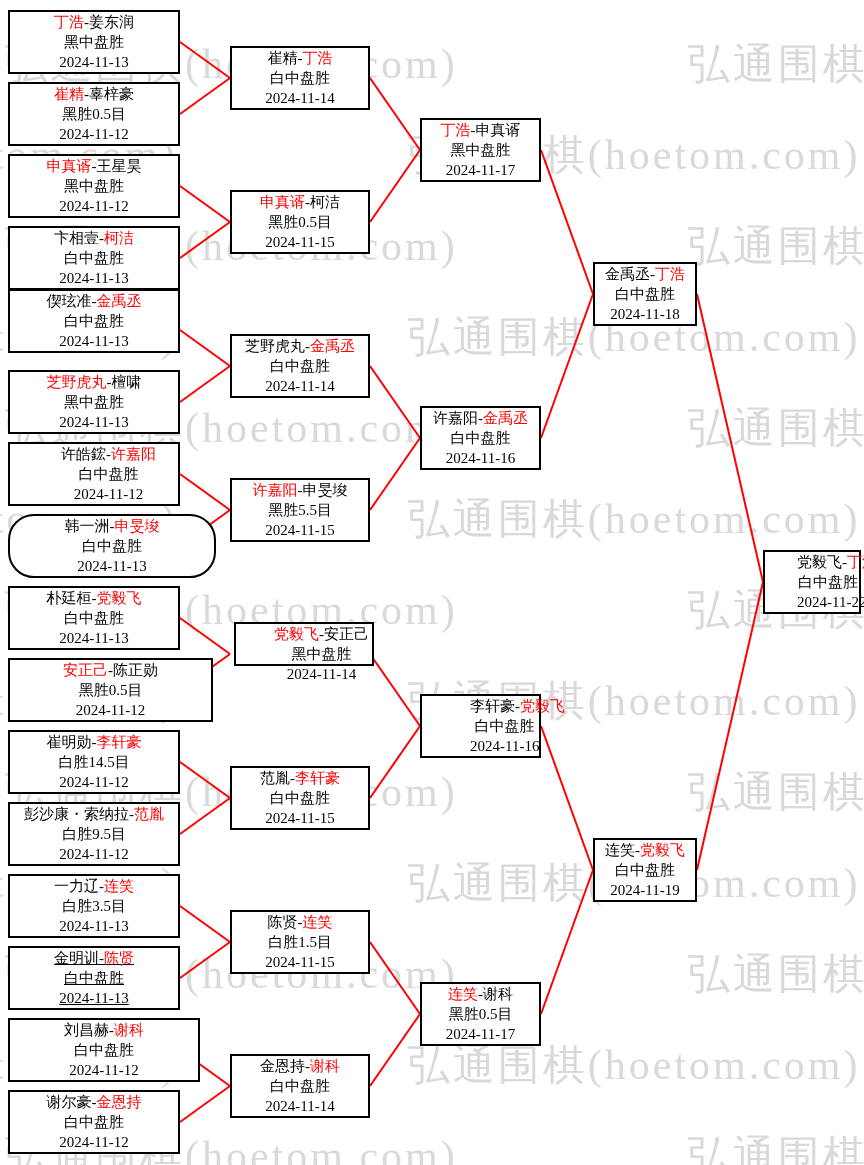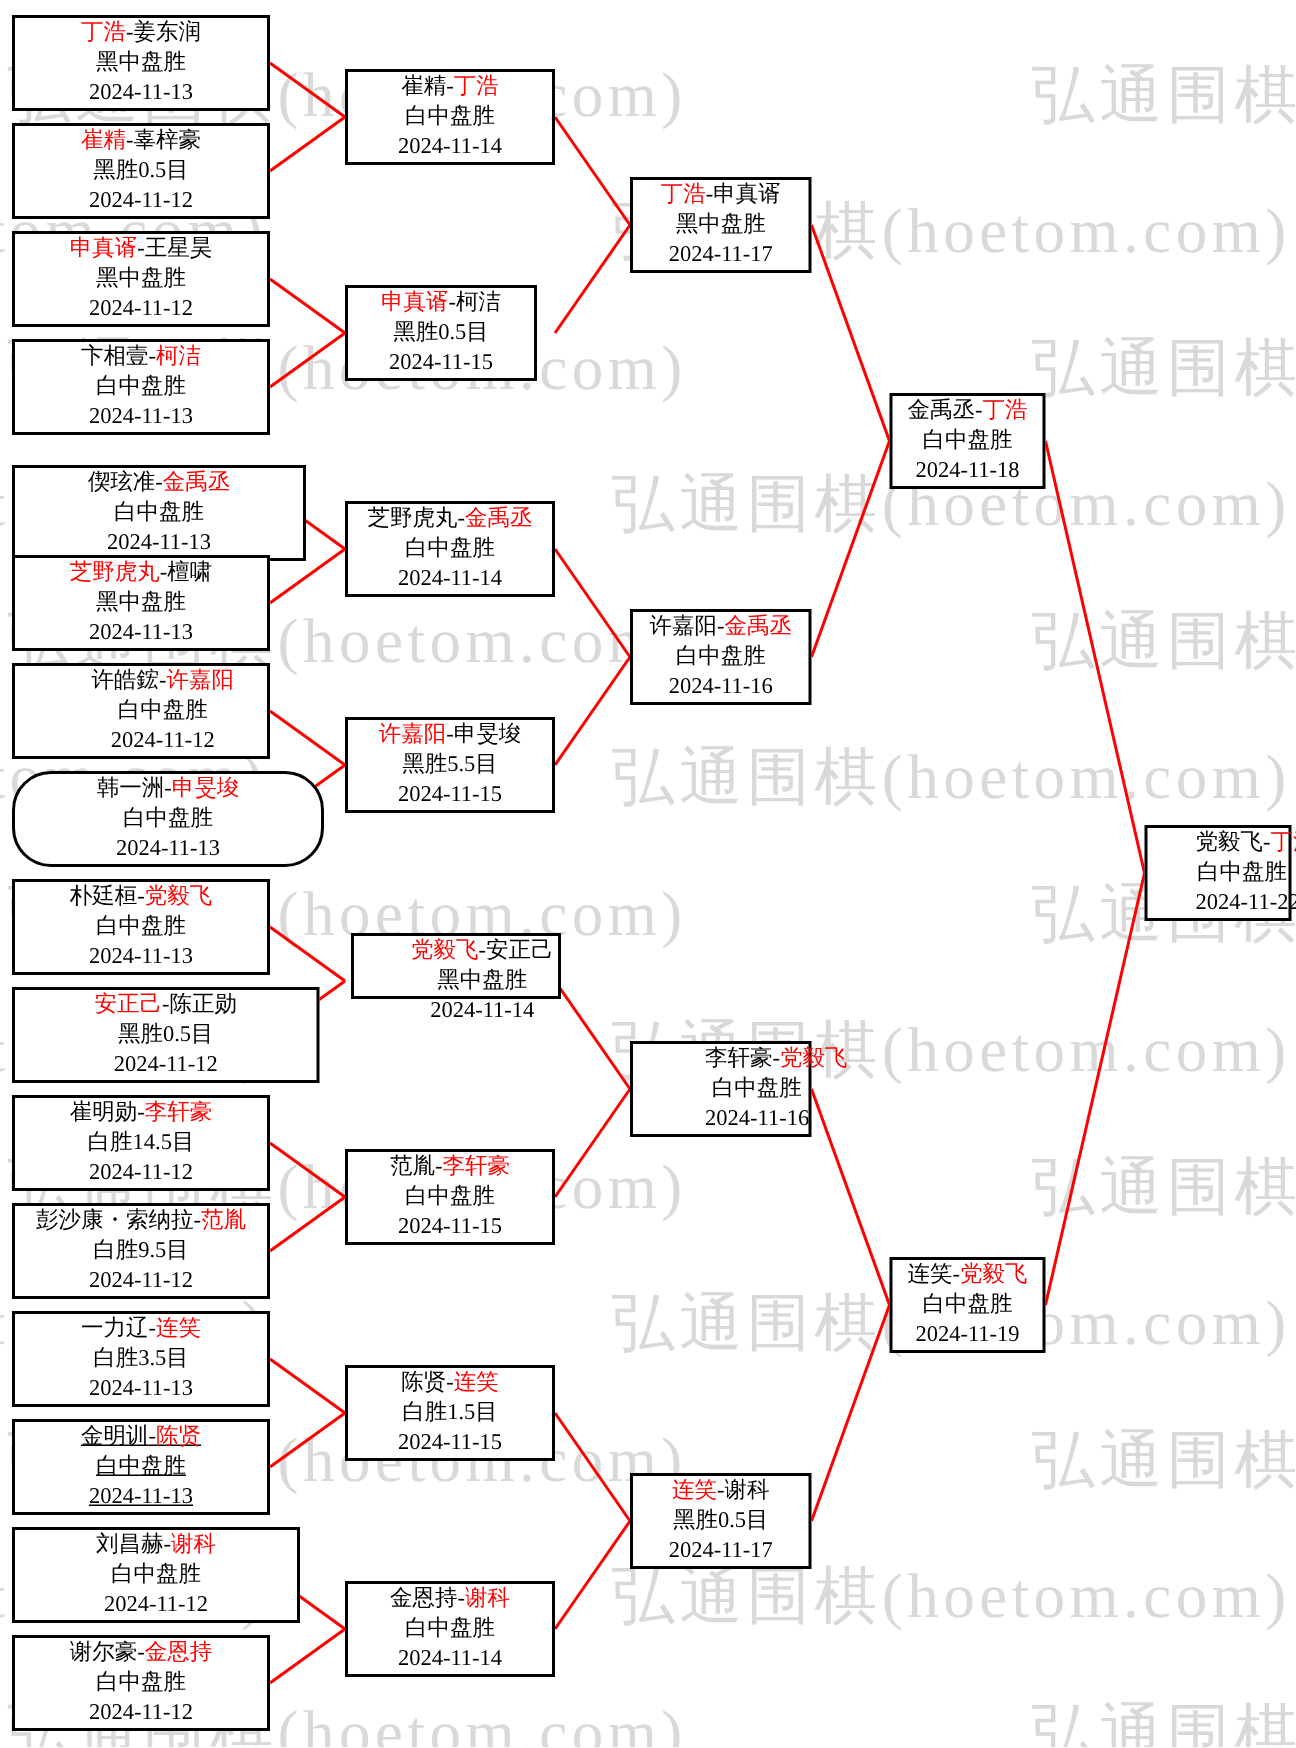--- a/index.html
+++ b/index.html
@@ -89,21 +89,21 @@
       <div class="match" style="left: 8px; top: 154px; width: 172px; height: 64px;">
         <div><span class="winner">申真谞</span><span>-</span><span>王星昊</span></div>
         <div>黑中盘胜</div>
         <div>2024-11-12</div>
       </div>
       <div class="match" style="left: 8px; top: 226px; width: 172px; height: 64px;">
         <div><span>卞相壹</span><span>-</span><span class="winner">柯洁</span></div>
         <div>白中盘胜</div>
         <div>2024-11-13</div>
       </div>
-      <div class="match" style="left: 8px; top: 310px; width: 196px; height: 64px;">
+      <div class="match" style="left: 8px; top: 289px; width: 172px; height: 64px;">
         <div><span>偰玹准</span><span>-</span><span class="winner">金禹丞</span></div>
         <div>白中盘胜</div>
         <div>2024-11-13</div>
       </div>
       <div class="match" style="left: 8px; top: 370px; width: 172px; height: 64px;">
         <div><span class="winner">芝野虎丸</span><span>-</span><span>檀啸</span></div>
         <div>黑中盘胜</div>
         <div>2024-11-13</div>
       </div>
       <div class="match" style="left: 8px; top: 442px; width: 172px; height: 64px; padding-left: 29px;">
@@ -154,21 +154,21 @@
       <div class="match" style="left: 8px; top: 1090px; width: 172px; height: 64px;">
         <div><span>谢尔豪</span><span>-</span><span class="winner">金恩持</span></div>
         <div>白中盘胜</div>
         <div>2024-11-12</div>
       </div>
       <div class="match" style="left: 230px; top: 46px; width: 140px; height: 64px;">
         <div><span>崔精</span><span>-</span><span class="winner">丁浩</span></div>
         <div>白中盘胜</div>
         <div>2024-11-14</div>
       </div>
-      <div class="match" style="left: 230px; top: 190px; width: 128px; height: 64px;">
+      <div class="match" style="left: 230px; top: 190px; width: 140px; height: 64px;">
         <div><span class="winner">申真谞</span><span>-</span><span>柯洁</span></div>
         <div>黑胜0.5目</div>
         <div>2024-11-15</div>
       </div>
       <div class="match" style="left: 230px; top: 334px; width: 140px; height: 64px;">
         <div><span>芝野虎丸</span><span>-</span><span class="winner">金禹丞</span></div>
         <div>白中盘胜</div>
         <div>2024-11-14</div>
       </div>
       <div class="match" style="left: 230px; top: 478px; width: 140px; height: 64px;">

